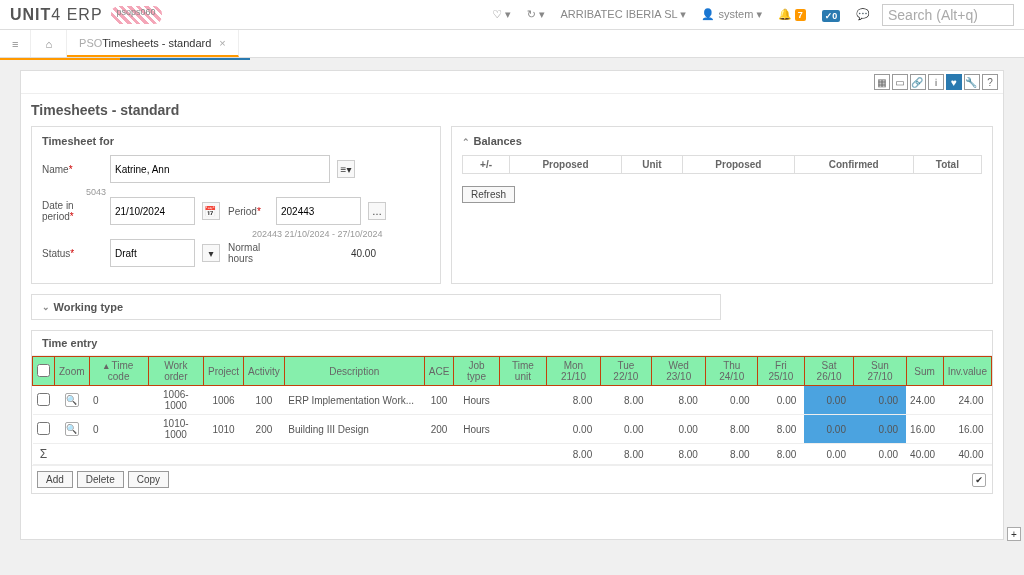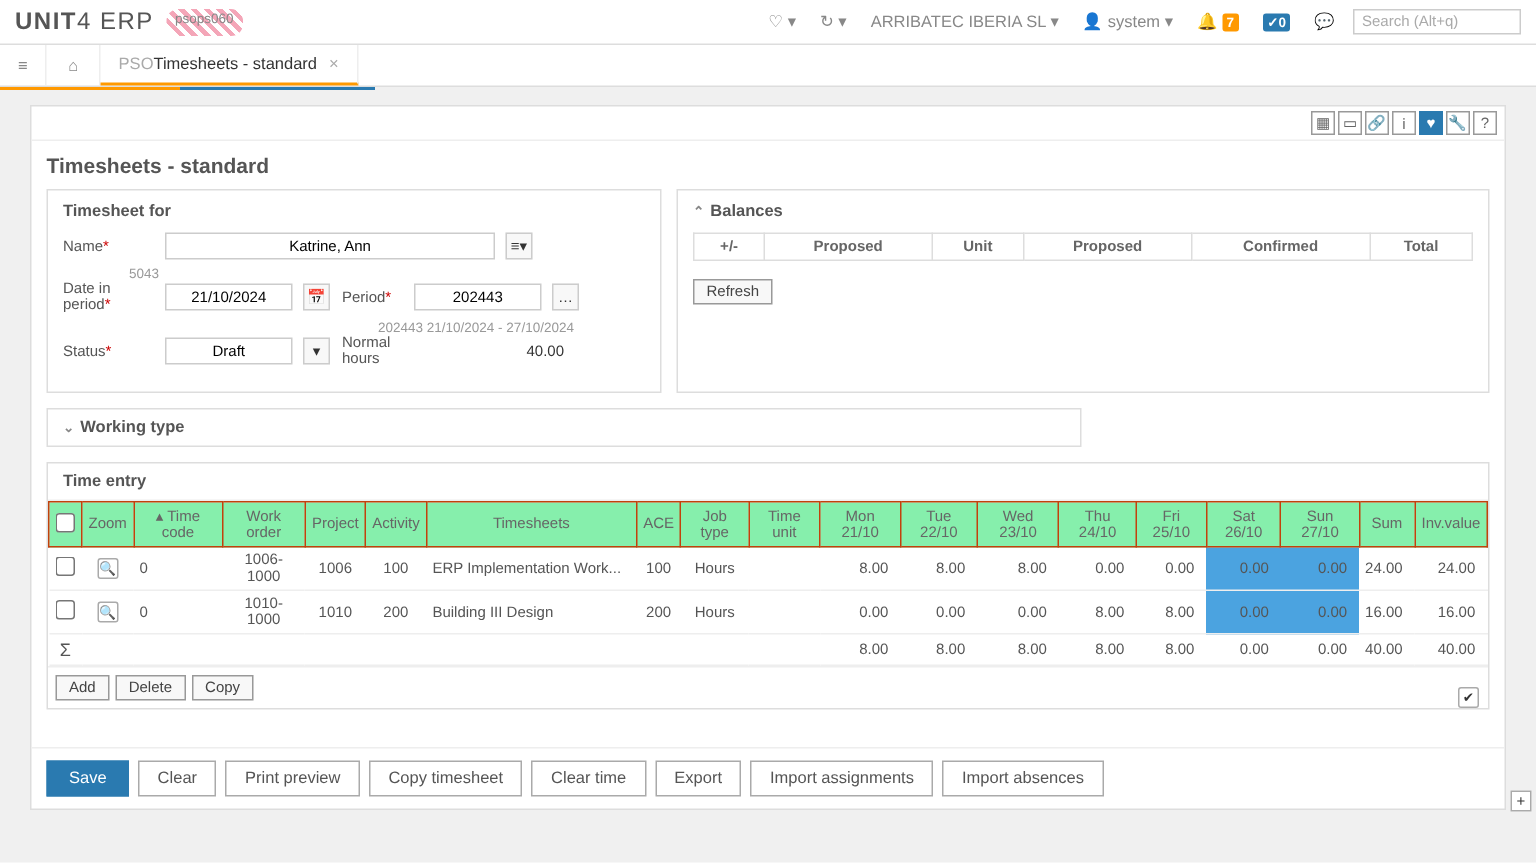--- a/index.html
+++ b/index.html
@@ -6,40 +6,40 @@
 body { font-family: Arial, sans-serif; font-size: 11px; color: #333; background: #f0f0f0; }
 .top-header { background: #fff; height: 30px; display: flex; align-items: center; padding: 0 10px; border-bottom: 1px solid #ddd; }
 .logo { display: flex; gap: 8px; }
 .logo-text { font-size: 16px; font-weight: 300; color: #555; letter-spacing: 1px; }
 .logo-text b { font-weight: 600; }
 .logo-pink { background: repeating-linear-gradient(45deg, #f4a6b8, #f4a6b8 3px, #fff 3px, #fff 6px); padding: 1px 6px; border-radius: 8px; font-size: 9px; color: #888; }
 .header-right { margin-left: auto; display: flex; align-items: center; gap: 8px; color: #888; }
 .header-icon { cursor: pointer; padding: 0 4px; }
 .badge-orange { background: #f90; color: #fff; border-radius: 2px; padding: 1px 3px; font-size: 9px; font-weight: bold; }
 .badge-blue { background: #2a7ab0; color: #fff; border-radius: 2px; padding: 1px 3px; font-size: 9px; font-weight: bold; }
-.search-box { border: 1px solid #ccc; padding: 2px 20px 2px 5px; width: 112px; font-size: 10px; color: #aaa; position: relative; }
+.search-box { border: 1px solid #ccc; padding: 2px 20px 2px 5px; width: 132px; font-size: 14px; color: #aaa; position: relative; }
 .tab-bar { background: #fff; height: 28px; display: flex; align-items: stretch; border-bottom: 1px solid #ddd; }
 .tab-item { display: flex; align-items: center; padding: 0 12px; border-right: 1px solid #eee; cursor: pointer; color: #888; font-size: 11px; }
 .tab-item.home { padding: 0 14px; }
 .tab-item.active { border-bottom: 2px solid #f90; color: #333; }
 .tab-item .close { margin-left: 8px; color: #aaa; }
 .accent-line { height: 2px; background: linear-gradient(to right, #f90 0, #f90 120px, #2a7ab0 120px, #2a7ab0 250px, transparent 250px); }
 .content-wrap { padding: 10px 20px; }
 .page-panel { background: #fff; border: 1px solid #ddd; min-height: 470px; position: relative; display: flex; flex-direction: column; }
 .toolbar-icons { display: flex; justify-content: flex-end; gap: 0; padding: 3px 5px; border-bottom: 1px solid #eee; }
 .toolbar-icons span { width: 16px; height: 16px; border: 1px solid #999; display: inline-flex; align-items: center; justify-content: center; font-size: 10px; color: #666; margin-left: 2px; cursor: pointer; }
 .toolbar-icons span.blue { background: #2a7ab0; color: #fff; border-color: #2a7ab0; }
 .page-title { padding: 8px 10px; font-size: 14px; color: #555; font-weight: bold; }
 .sections-row { display: flex; gap: 10px; padding: 0 10px; }
 .fieldset { border: 1px solid #ddd; flex: 1; padding: 8px 10px 12px 10px; position: relative; }
 .fieldset .legend { font-weight: bold; color: #555; font-size: 11px; margin-bottom: 8px; }
 .form-row { display: flex; align-items: center; margin-bottom: 4px; gap: 8px; }
 .form-label { width: 60px; font-size: 10px; color: #555; }
 .form-label .req { color: #c00; }
-.form-input { border: 1px solid #ccc; padding: 2px 4px; font-size: 10px; height: 18px; text-align: center; }
+.form-input { border: 1px solid #ccc; padding: 2px 4px; font-size: 10px; height: 28px; }
 .input-wide { width: 220px; }
 .input-med { width: 85px; }
 .input-btn { border: 1px solid #ccc; width: 18px; height: 18px; display: inline-flex; align-items: center; justify-content: center; font-size: 10px; cursor: pointer; margin-left: -1px; background: #f8f8f8; }
 .sub-text { font-size: 9px; color: #999; margin-left: 44px; }
 .right-text { text-align: right; width: 80px; display: inline-block; font-size: 10px; }
 .balances-table { width: 100%; border-collapse: collapse; font-size: 10px; margin-top: 4px; }
 .balances-table th, .balances-table td { border: 1px solid #ddd; padding: 3px 6px; text-align: center; color: #666; }
 .btn { border: 1px solid #999; background: #f8f8f8; padding: 2px 8px; font-size: 10px; cursor: pointer; color: #444; }
 .working-hours-bar { margin: 10px 10px 0 10px; border: 1px solid #ddd; padding: 6px 10px; font-weight: bold; color: #555; font-size: 11px; display: flex; align-items: center; }
 .time-entry-section { margin: 10px 10px 0 10px; border: 1px solid #ddd; }
@@ -158,21 +158,21 @@
       <div class="time-entry-header">Time entry</div>
       <table class="entry-table">
         <thead>
           <tr>
             <th style="width:18px"><input type="checkbox" style=""></th>
             <th>Zoom</th>
             <th>▴ <span>Time code</span></th>
             <th>Work order</th>
             <th>Project</th>
             <th>Activity</th>
-            <th style="width:140px">Timesheets</th>
+            <th style="width:140px">Description</th>
             <th>ACE</th>
             <th>Job type</th>
             <th>Time unit</th>
             <th>Mon 21/10</th>
             <th>Tue 22/10</th>
             <th>Wed 23/10</th>
             <th>Thu 24/10</th>
             <th>Fri 25/10</th>
             <th class="weekend-head">Sat 26/10</th>
             <th class="weekend-head">Sun 27/10</th>
@@ -231,35 +231,25 @@
             <td class="right">8.00</td>
             <td class="right">8.00</td>
             <td class="right">8.00</td>
             <td class="right">0.00</td>
             <td class="right">0.00</td>
             <td class="right">40.00</td>
             <td class="right">40.00</td>
           </tr>
         </tbody>
       </table>
-      <div style="display:flex;justify-content:space-between;align-items:flex-end;border-top:1px solid #eee">
+      <div style="display:flex;justify-content:space-between;align-items:center;border-top:1px solid #eee">
         <div class="entry-actions" style="border:none">
           <button class="btn">Add</button>
           <button class="btn">Delete</button>
           <button class="btn">Copy</button>
         </div>
         <span class="zoom-icon" style="margin-right:6px">✔</span>
       </div>
     </div>
 
-    <div class="footer-bar">
-      <button class="btn-primary">Save</button>
-      <button class="btn-secondary">Clear</button>
-      <button class="btn-secondary">Print preview</button>
-      <button class="btn-secondary">Copy timesheet</button>
-      <button class="btn-secondary">Clear time</button>
-      <button class="btn-secondary">Export</button>
-      <button class="btn-secondary">Import assignments</button>
-      <button class="btn-secondary">Import absences</button>
-    </div>
     <div class="plus-corner">+</div>
   </div>
 </div>
 
 </body></html>

